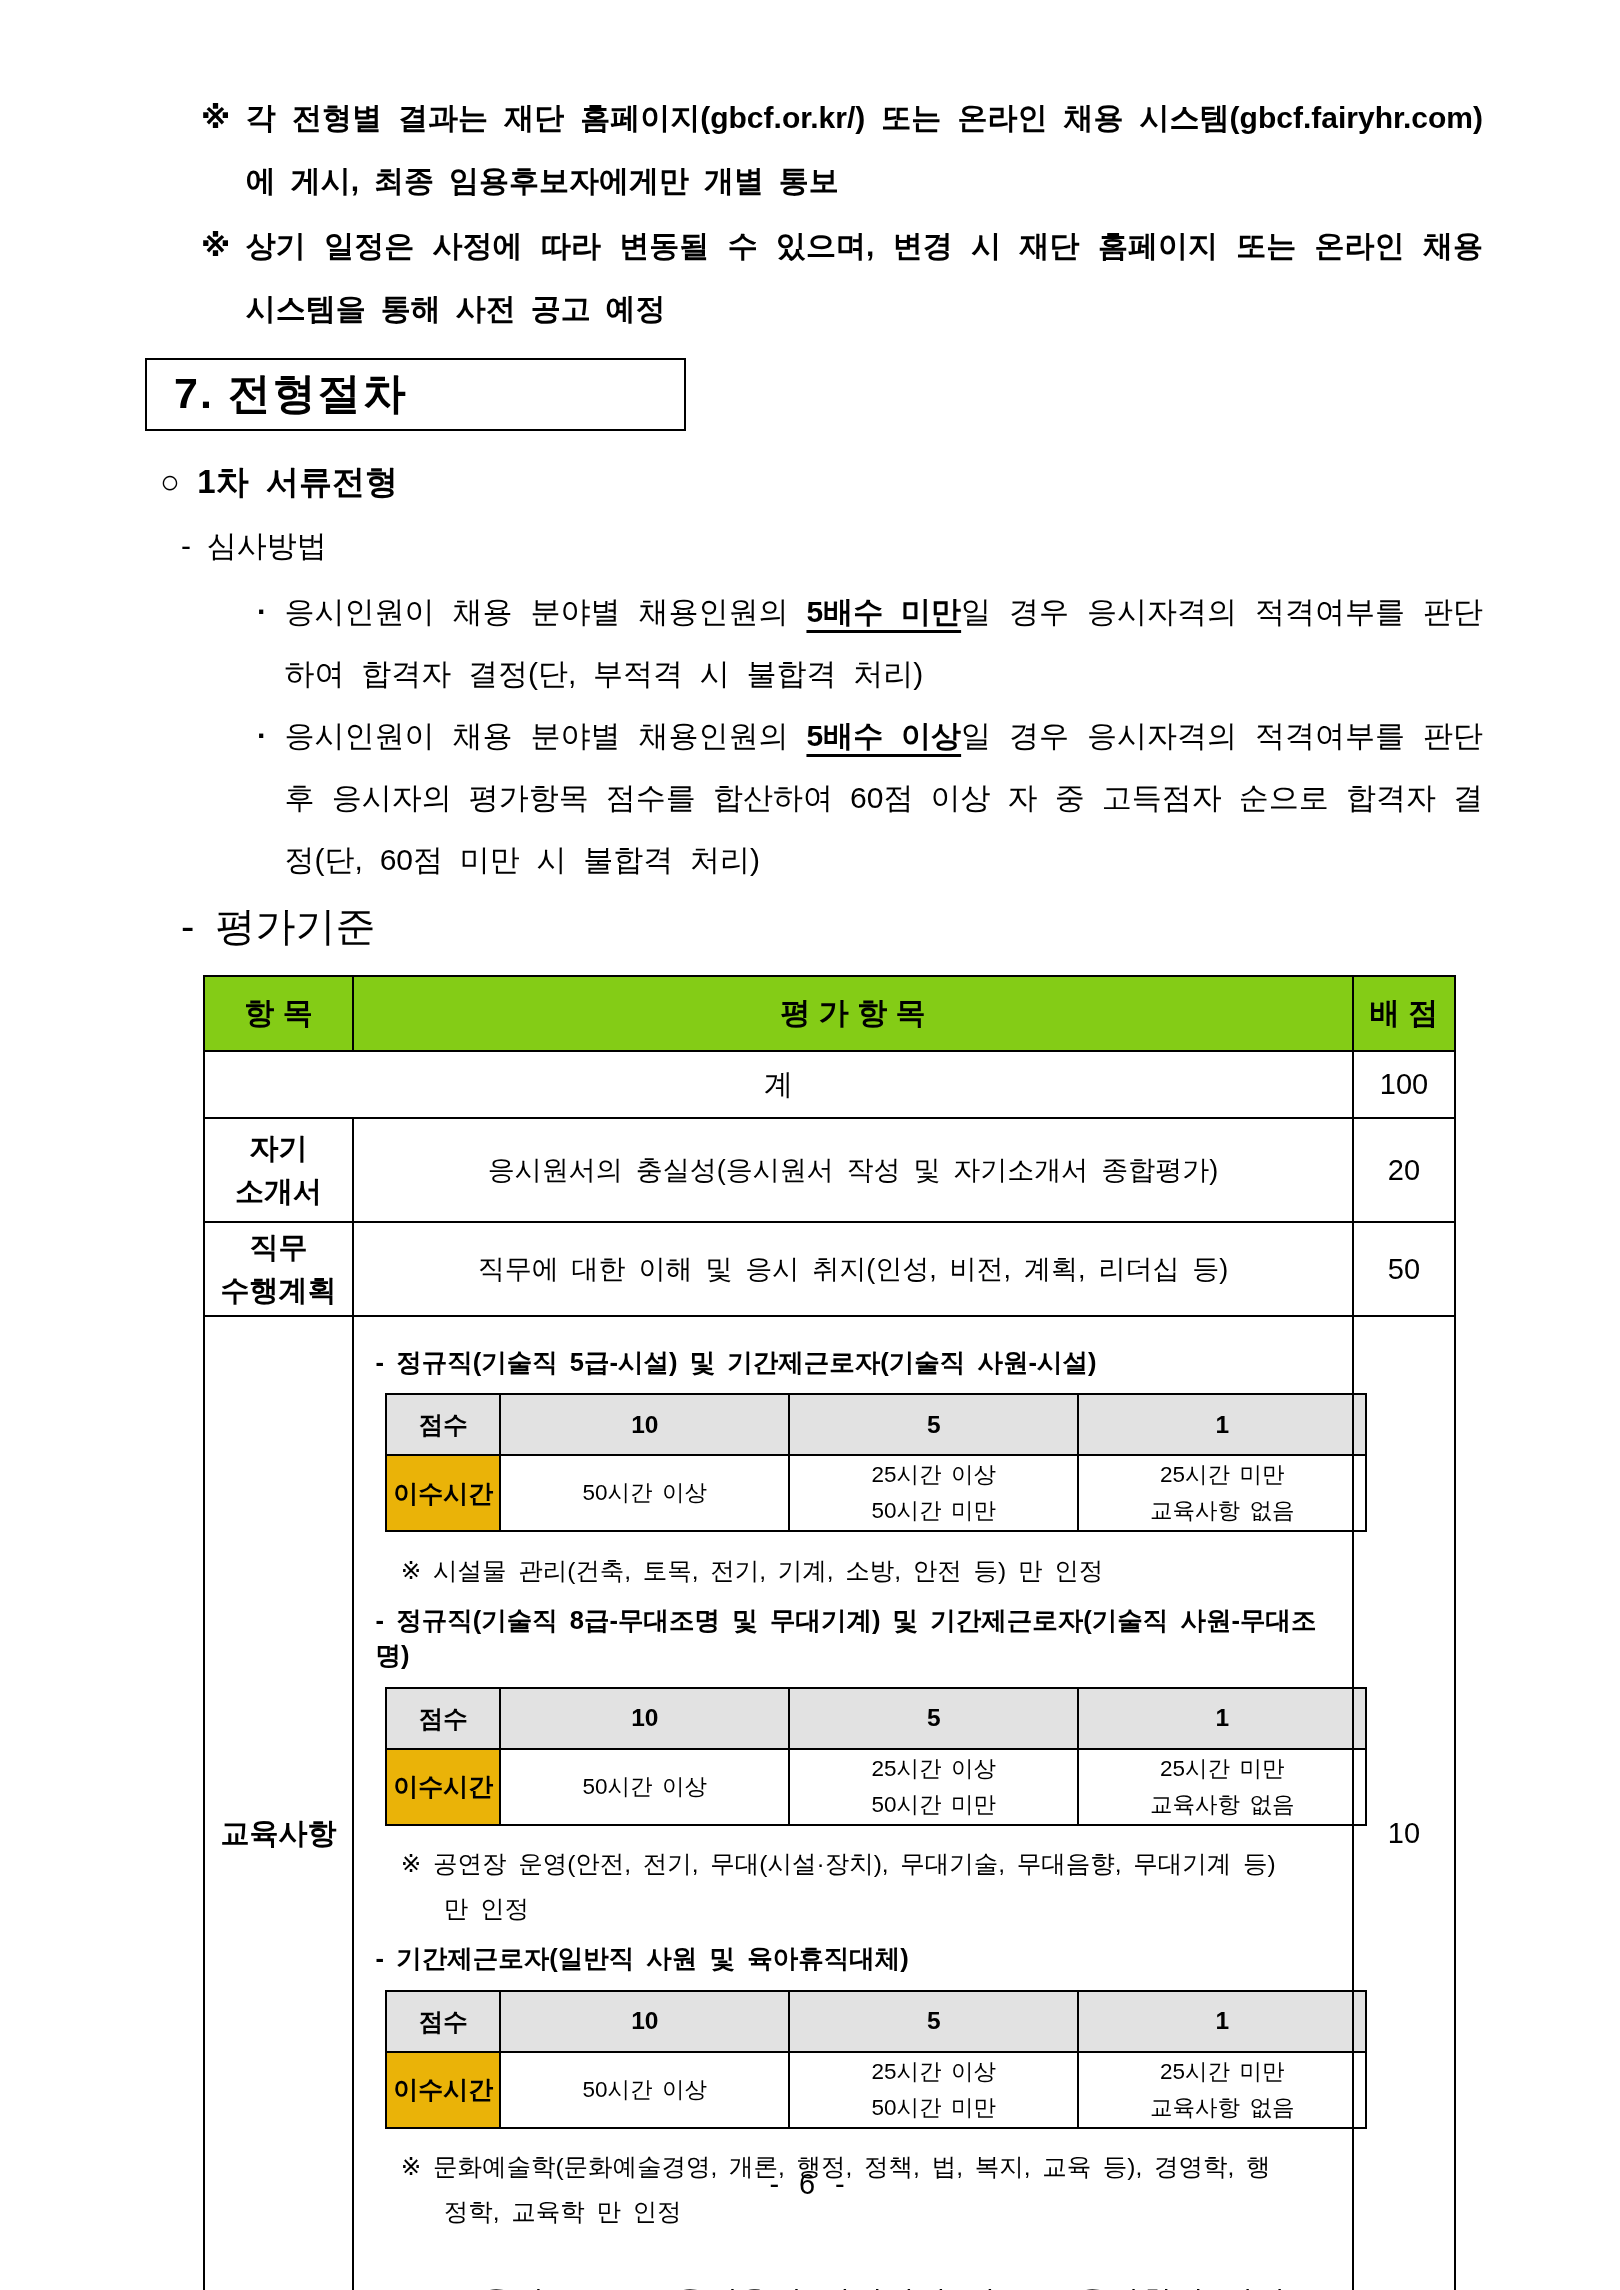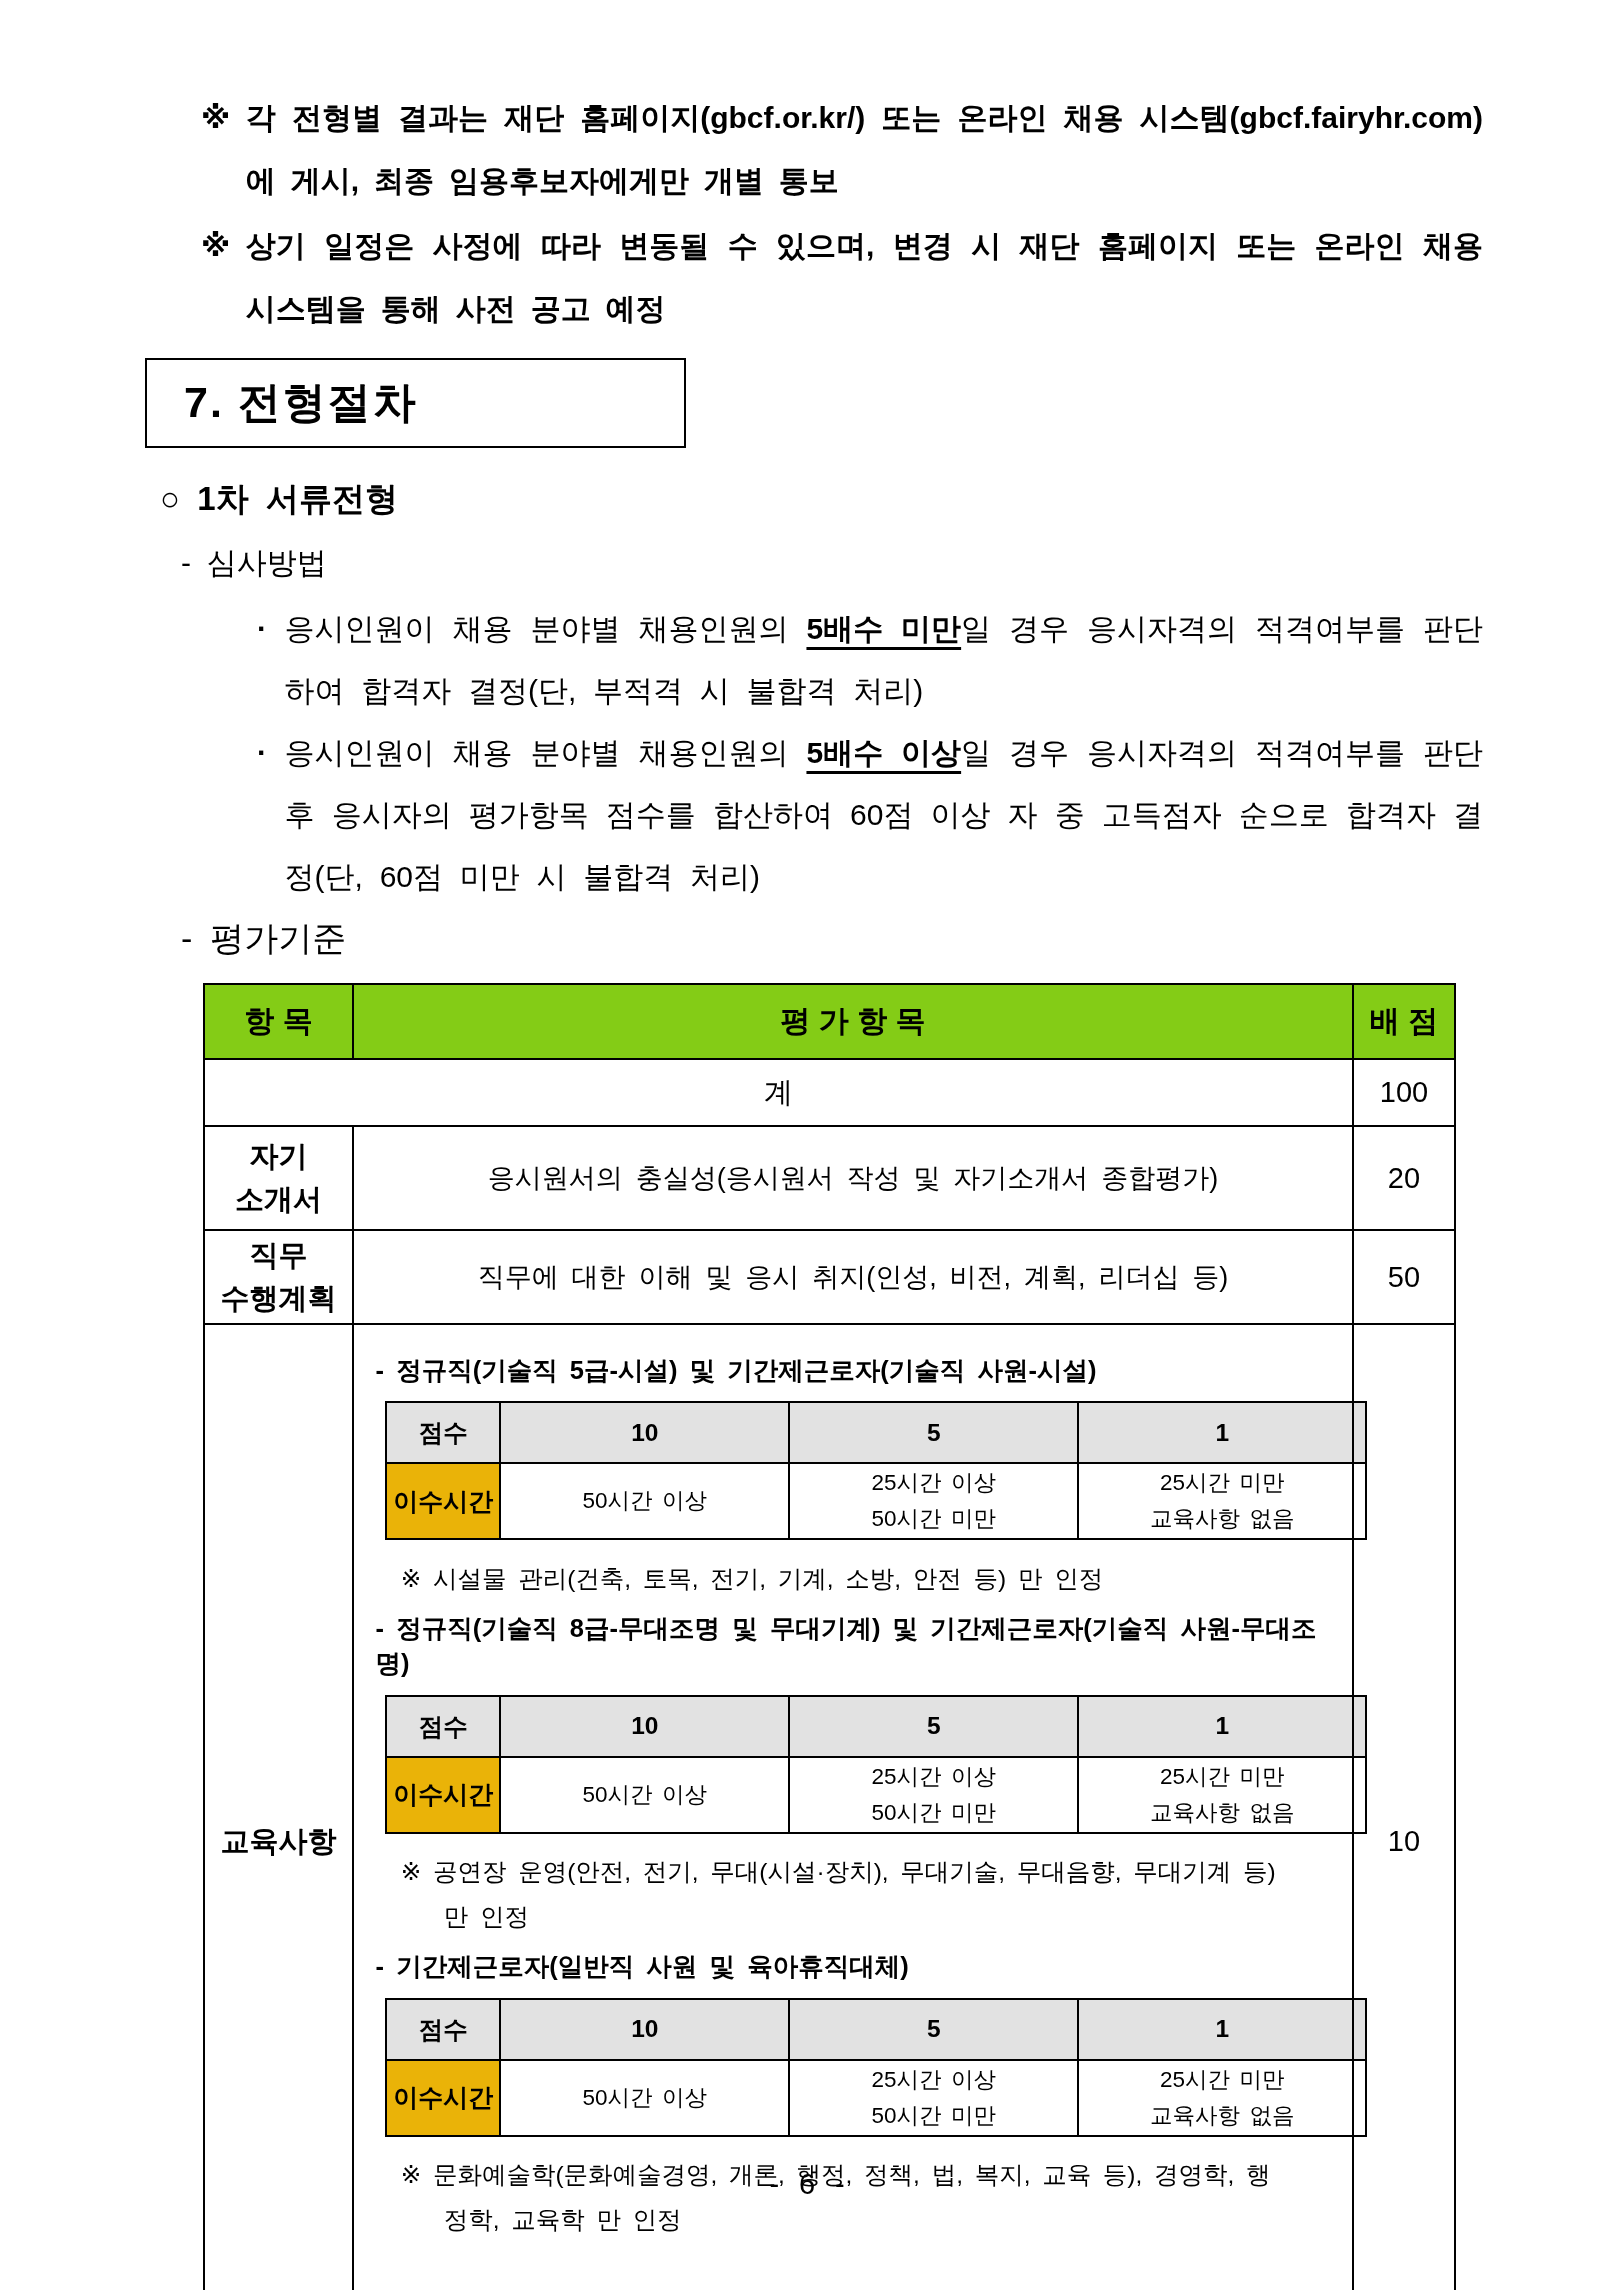--- a/index.html
+++ b/index.html
@@ -11,38 +11,38 @@
   }
   
   .top-notes { padding:86px 137px 0 201px; }
   .note { display:flex; gap:15.7px; font-size:30px; font-weight:bold;
           line-height:63px; word-spacing:0.22em; }
   .note + .note { margin-top:2px; }
   .note-marker { flex:0 0 auto; }
   .note-text { flex:1 1 auto; text-align:justify; }
   
   .section-box {
-    margin:17.6px 0 0 145px; width:541px; height:90px;
+    margin:17.6px 0 0 145px; width:541px; height:73px;
     border:2.9px solid #000; display:flex; align-items:center;
-    padding-left:37px; font-size:43px; font-weight:bold; letter-spacing:2px;
+    padding-left:27px; font-size:43px; font-weight:bold; letter-spacing:2px;
   }
   
   .subsection { margin:29px 0 0 160px; font-size:33px; font-weight:bold;
                 word-spacing:0.25em; }
   .method-label { margin:21.6px 0 0 181px; font-size:30px; word-spacing:0.25em; }
   
   .bullets { margin:13.7px 137px 0 257px; }
   .bullet { display:flex; gap:17.6px; font-size:30px; line-height:62px;
             word-spacing:0.28em; }
   .bullet-marker { flex:0 0 auto; font-weight:bold; }
   .bullet-text { flex:1 1 auto; text-align:justify; }
   .bold { font-weight:normal; }
   .bold-underline { font-weight:bold; text-decoration:underline;
                     text-underline-offset:7.8px; }
-  .criteria-label { margin:7.8px 0 0 181px; font-size:34px; word-spacing:0.25em; }
+  .criteria-label { margin:7.8px 0 0 181px; font-size:40px; word-spacing:0.25em; }
   
   table { border-collapse:collapse; }
   .main-table { margin:21.6px 0 0 203px; width:1251px; table-layout:fixed; }
   .main-table td, .main-table th { border:2px solid #000; vertical-align:middle; }
   .main-table .hdr { background:#84cc16; font-size:30px; font-weight:bold;
                      height:75px; text-align:center; }
   .total-row td { height:67px; font-size:29px; text-align:center; }
   .item-cell { font-weight:bold; font-size:29px; text-align:center;
                line-height:43px; }
   .desc-cell { font-size:27px; text-align:center; word-spacing:0.2em; }

